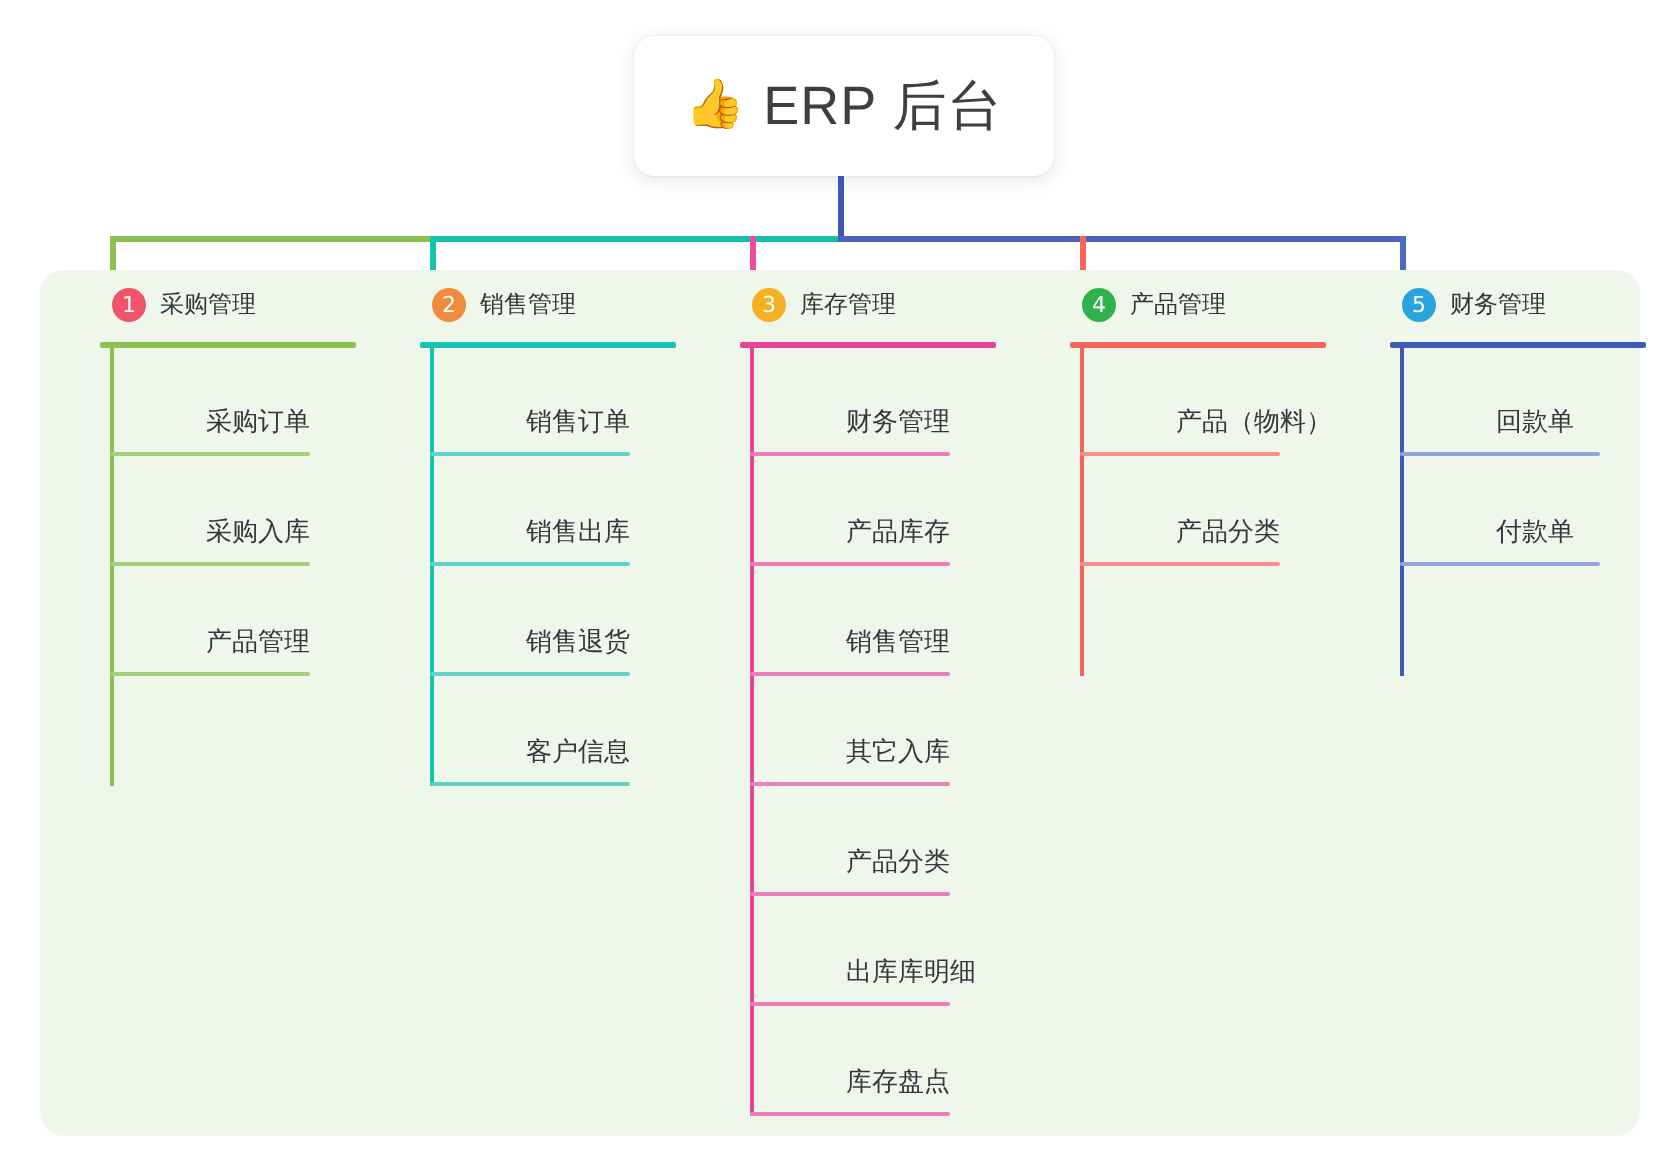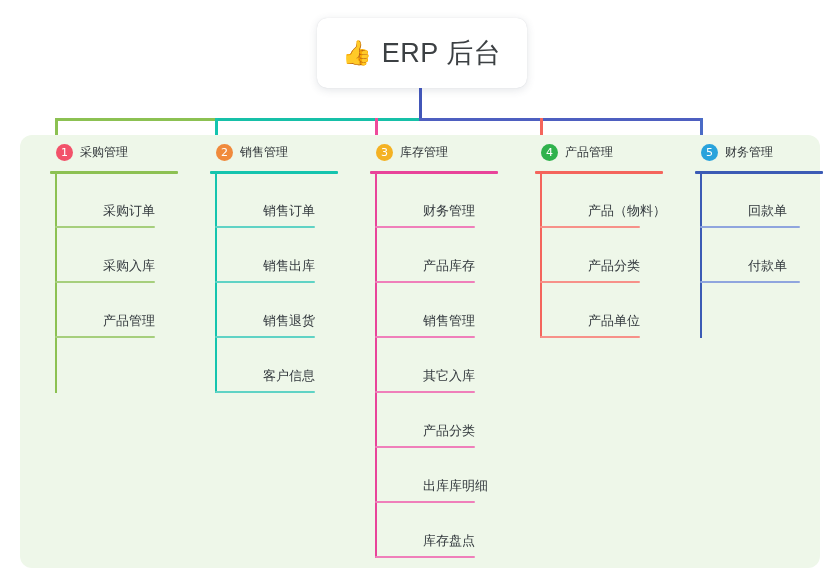--- a/index.html
+++ b/index.html
@@ -248,24 +248,20 @@
       <div class="stem" style="background: rgb(244, 101, 92); height: 165px;"></div>
       <div class="items">
         <div class="item">
           <span class="item-label">产品（物料）</span>
           <div class="item-rule" style="background: rgb(247, 145, 137);"></div>
         </div>
         <div class="item">
           <span class="item-label">产品分类</span>
           <div class="item-rule" style="background: rgb(247, 145, 137);"></div>
         </div>
-        <div class="item">
-          <span class="item-label">产品单位</span>
-          <div class="item-rule" style="background: rgb(247, 145, 137);"></div>
-        </div>
       </div>
     </div>
     <div class="column" style="left: 665px;">
       <div class="col-head">
         <span class="badge" style="background: rgb(41, 163, 220);">5</span>
         <span class="col-title">财务管理</span>
       </div>
       <div class="head-rule" style="background: rgb(59, 91, 181);"></div>
       <div class="stem" style="background: rgb(59, 91, 181); height: 165px;"></div>
       <div class="items">

